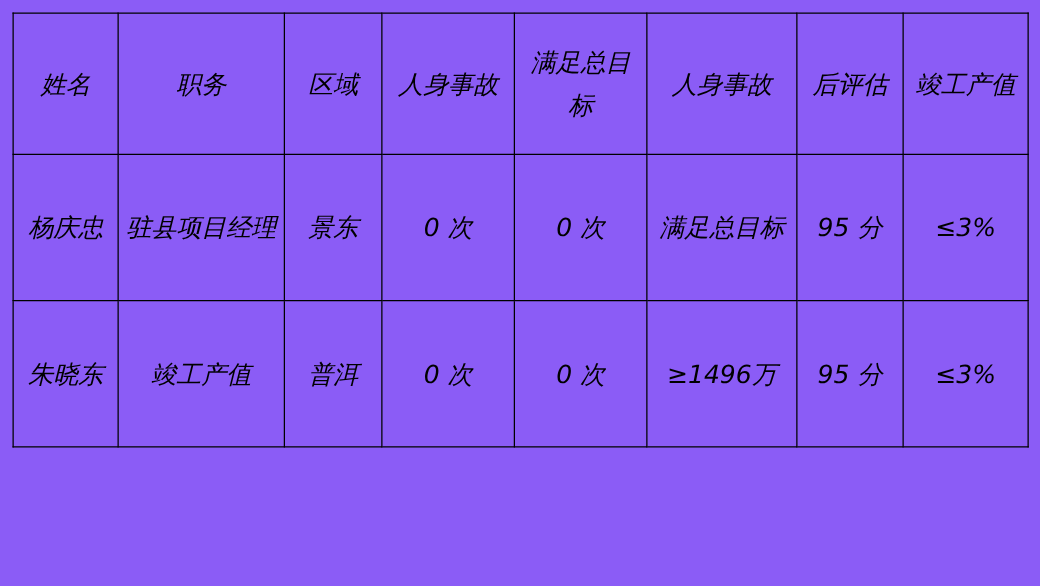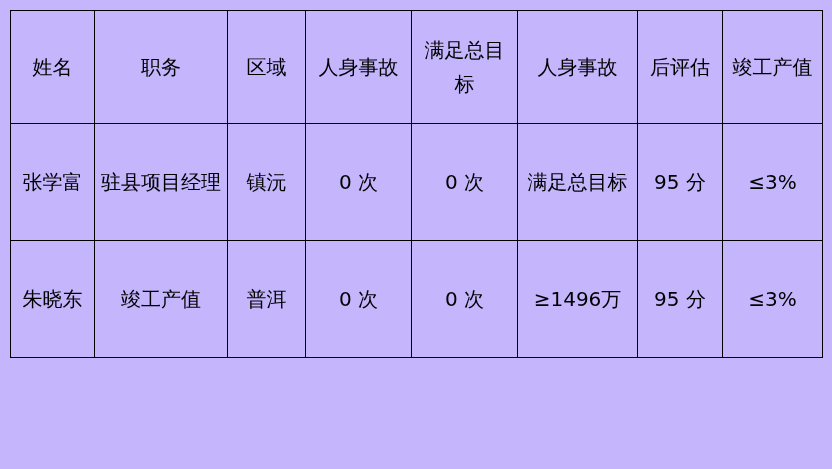--- a/index.html
+++ b/index.html
@@ -10,22 +10,23 @@
   body {
     width: 832px;
     height: 469px;
     font-family: "DejaVu Sans", "Liberation Sans", sans-serif;
     color: #000000;
   }
   .sheet {
     position: relative;
     width: 832px;
     height: 469px;
-    background: #c4b5fd;
+    background: #8b5cf6;
     box-sizing: border-box;
+    font-style: italic;
   }
   table.doc-table {
     position: absolute;
     left: 10px;
     top: 10px;
     width: 812px;
     border-collapse: collapse;
     table-layout: fixed;
   }
   table.doc-table td {
@@ -94,47 +95,47 @@
             <span class="cell-text">人身事故</span>
           </td>
         <td>
             <span class="cell-text">后评估</span>
           </td>
         <td>
             <span class="cell-text">竣工产值</span>
           </td>
       </tr>
 
-
       <tr class="body-row">
         <td>
-            <span class="cell-text">张学富</span>
+            <span class="cell-text">杨庆忠</span>
           </td>
         <td>
             <span class="cell-text">驻县项目经理</span>
           </td>
         <td>
-            <span class="cell-text">镇沅</span>
+            <span class="cell-text">景东</span>
           </td>
         <td>
             <span class="cell-text">0 次</span>
           </td>
         <td>
             <span class="cell-text">0 次</span>
           </td>
         <td>
             <span class="cell-text">满足总目标</span>
           </td>
         <td>
             <span class="cell-text">95 分</span>
           </td>
         <td>
             <span class="cell-text">≤3%</span>
           </td>
       </tr>
+
 
       <tr class="body-row">
         <td>
             <span class="cell-text">朱晓东</span>
           </td>
         <td>
             <span class="cell-text">竣工产值</span>
           </td>
         <td>
             <span class="cell-text">普洱</span>

